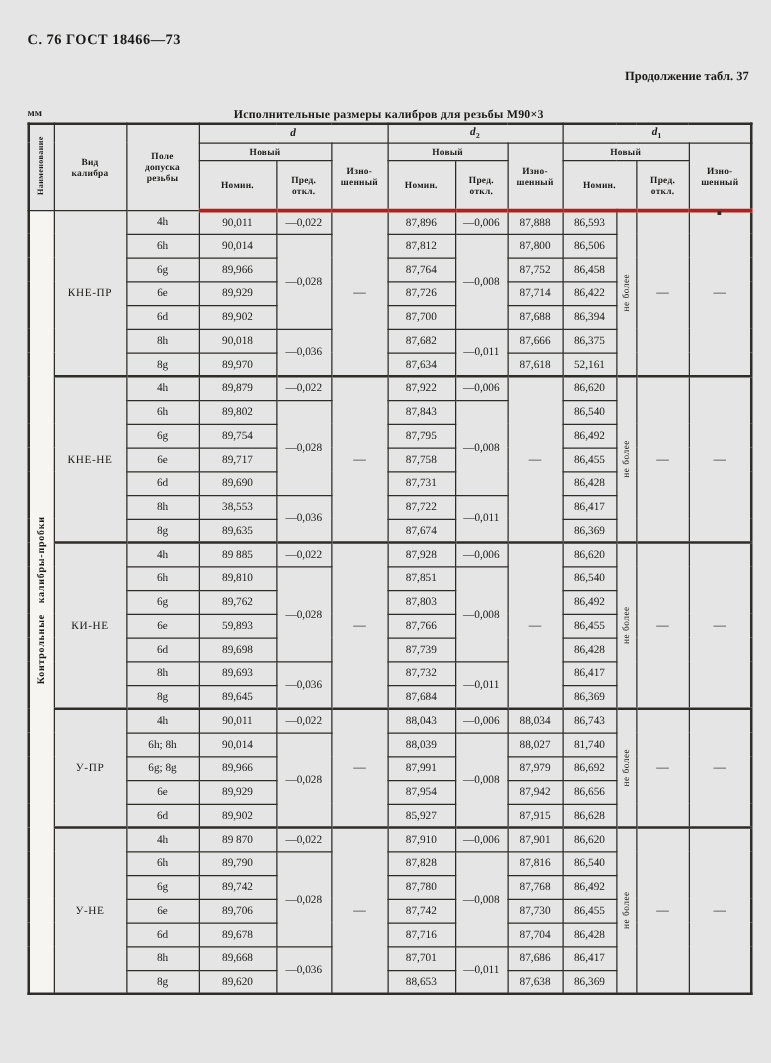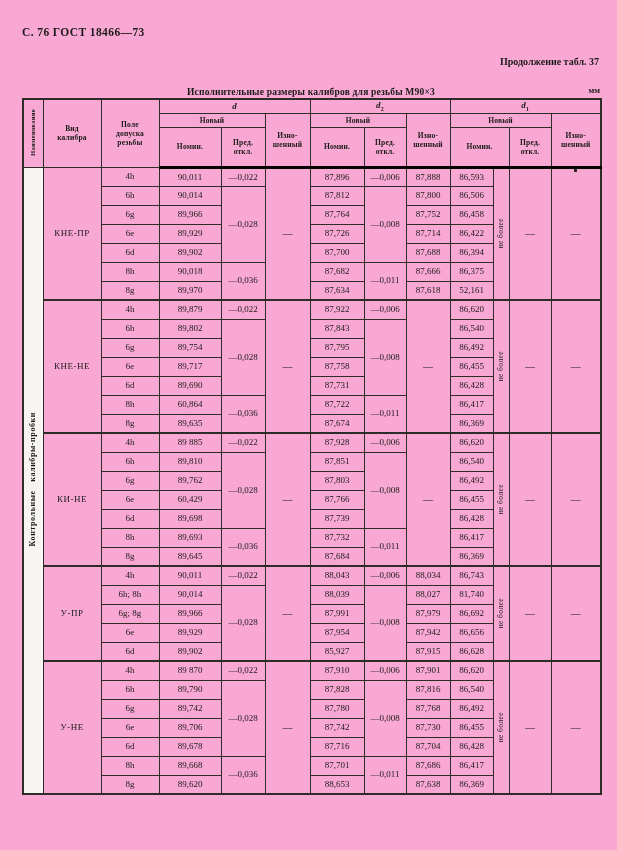--- a/index.html
+++ b/index.html
@@ -1,58 +1,58 @@
 <!DOCTYPE html>
 <html><head>
 <meta charset="utf-8">
 <style>
   html,body{margin:0;padding:0;}
   #page{
     position:relative;
     width:617px;height:850px;
-    background:#f9a8d4;
+    background:#e5e5e5;
     font-family:"Liberation Serif", serif;
     color:#1b1a18;
     overflow:hidden;
   }
   .hdr-left{
     position:absolute;left:22px;top:26px;
     font-size:11.5px;font-weight:bold;letter-spacing:0.4px;
   }
   .continuation{
     position:absolute;right:18px;top:56px;
     font-size:10px;font-weight:bold;
   }
   .tbl-title{
     position:absolute;left:22px;top:71px;width:578px;
     text-align:center;font-size:9.5px;font-weight:bold;letter-spacing:0.2px;margin-top:16px;
   }
   .tbl-units{
     position:absolute;left:22px;top:85px;width:578px;
-    text-align:right;font-size:8.5px;font-weight:bold;
+    text-align:left;font-size:8.5px;font-weight:bold;
   }
   .tbl-wrap{position:absolute;left:22px;top:98px;}
   table{
     border-collapse:collapse;table-layout:fixed;width:578px;
     border:2px solid #2e2c29;
   }
   th,td{
     border:1px solid #2e2c29;
     padding:0;margin:0;
     text-align:center;vertical-align:middle;
     overflow:hidden;
   }
   thead th{
     font-size:7.5px;font-weight:bold;line-height:1.2;
     letter-spacing:0.2px;
   }
   tr.h1{height:13px;}
   tr.h2{height:14px;}
   tr.h3{height:40px;margin-left:36px;}
-  tr.h3 th, tr.h2 th[rowspan]{border-bottom:3px solid #000000;}
+  tr.h3 th, tr.h2 th[rowspan]{border-bottom:3px solid #b91c1c;}
   tbody tr{height:19px;}
   tbody td{font-size:9px;line-height:1;}
   tr.group-start > td{border-top:2px solid #2e2c29;}
   .pre{white-space:pre-line;}
   .it{font-style:italic;font-family:"Liberation Serif",serif;font-size:9px;}
   thead sub{font-size:6px;}
   .vtext{
     writing-mode:vertical-rl;
     transform:rotate(180deg);
     white-space:nowrap;
@@ -228,21 +228,21 @@
             <td>86,455</td>
           </tr>
           <tr>
             <td>6d</td>
             <td>89,690</td>
             <td>87,731</td>
             <td>86,428</td>
           </tr>
           <tr>
             <td>8h</td>
-            <td>60,864</td>
+            <td>38,553</td>
             <td rowspan="2">—0,036</td>
             <td>87,722</td>
             <td rowspan="2">—0,011</td>
             <td>86,417</td>
           </tr>
           <tr>
             <td>8g</td>
             <td>89,635</td>
             <td>87,674</td>
             <td>86,369</td>
@@ -270,21 +270,21 @@
             <td>86,540</td>
           </tr>
           <tr>
             <td>6g</td>
             <td>89,762</td>
             <td>87,803</td>
             <td>86,492</td>
           </tr>
           <tr>
             <td>6e</td>
-            <td>60,429</td>
+            <td>59,893</td>
             <td>87,766</td>
             <td>86,455</td>
           </tr>
           <tr>
             <td>6d</td>
             <td>89,698</td>
             <td>87,739</td>
             <td>86,428</td>
           </tr>
           <tr>

